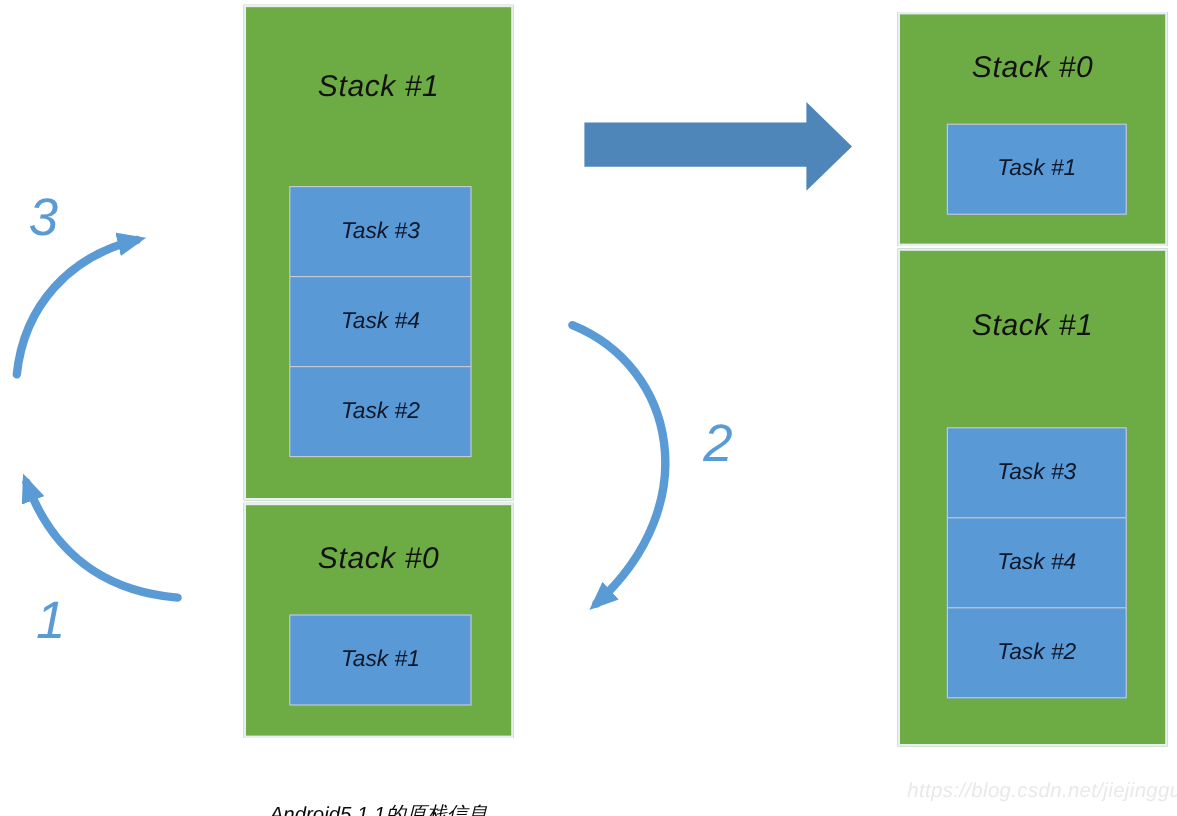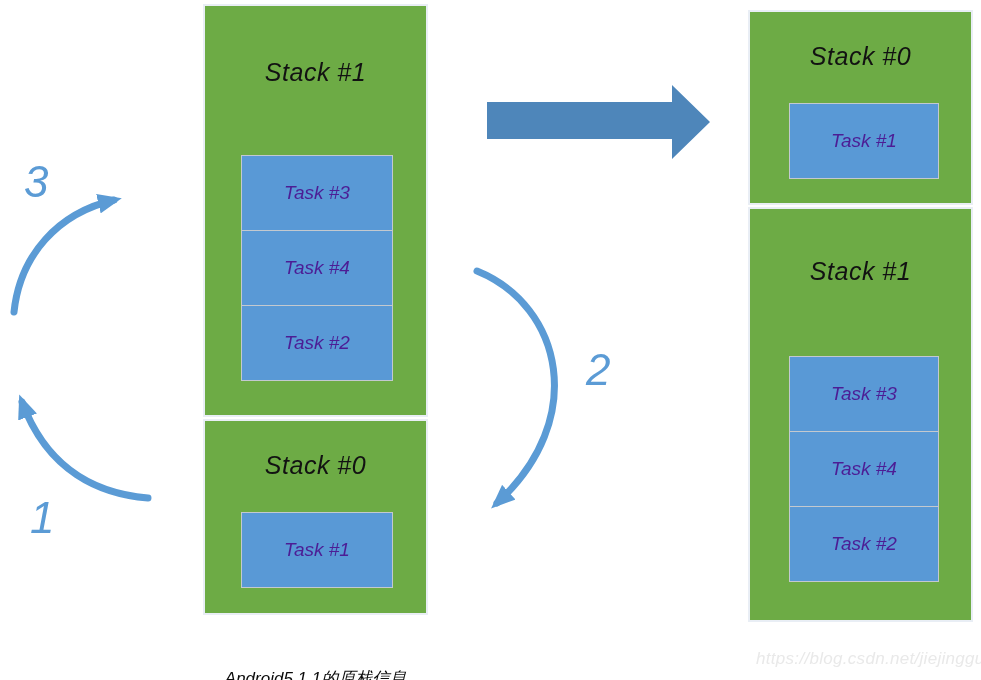--- a/index.html
+++ b/index.html
@@ -10,21 +10,21 @@
   .box-left-top{left:203px;top:4px;width:225px;height:413px;}
   .box-left-bottom{left:203px;top:419px;width:225px;height:196px;}
   .box-right-top{left:748px;top:10px;width:225px;height:195px;}
   .box-right-bottom{left:748px;top:207px;width:225px;height:415px;}
   .stack-label{position:absolute;left:0;width:100%;text-align:center;font-size:25px;color:#121212;letter-spacing:0.5px;}
   .lbl-lt{top:52px;}
   .lbl-lb{top:30px;}
   .lbl-rt{top:30px;}
   .lbl-rb{top:48px;}
   .task{position:absolute;box-sizing:border-box;background:#5999d6;border:1px solid #c3c9cf;
-        color:#4c1d95;font-size:19px;display:flex;align-items:center;justify-content:center;}
+        color:#0f172a;font-size:19px;display:flex;align-items:center;justify-content:center;}
   .t-w152{width:152px;height:76px;left:36px;}
   .t-w150{width:150px;height:76px;left:39px;}
   .num{position:absolute;color:#5b9bd5;font-size:44px;line-height:1;}
   .num-1{left:30px;top:496px;}
   .num-2{left:586px;top:348px;}
   .num-3{left:24px;top:160px;}
   .caption{position:absolute;left:203px;top:645px;width:225px;text-align:center;
            font-size:17px;color:#0b0b0b;margin-top:22px;}
   .watermark{position:absolute;left:756px;top:649px;width:225px;text-align:center;
              font-size:17px;color:#e9e9e9;letter-spacing:0.3px;}

